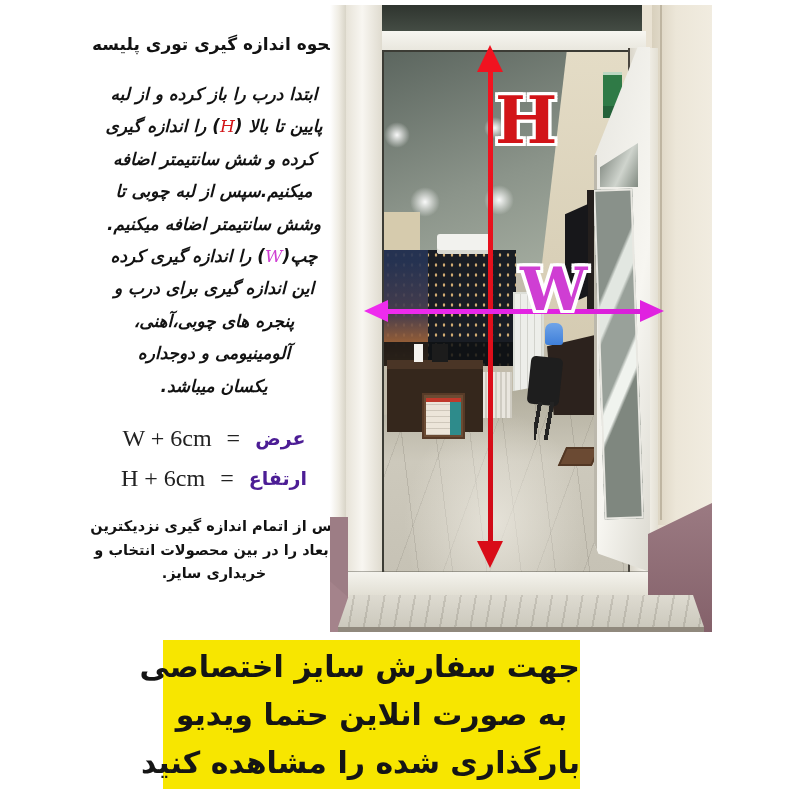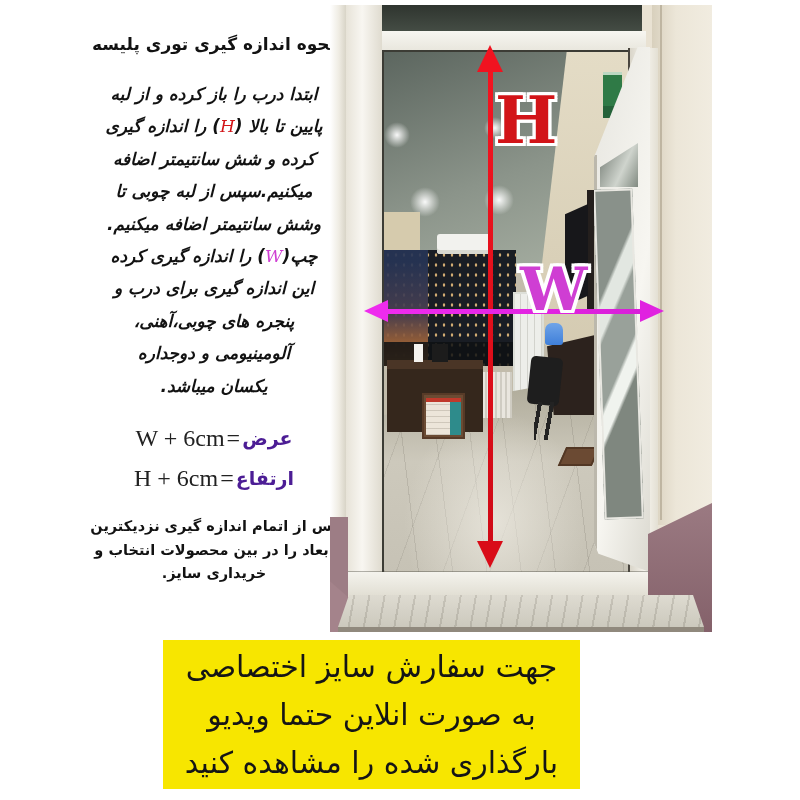--- a/index.html
+++ b/index.html
@@ -6,21 +6,21 @@
   .page{position:relative;width:800px;height:800px;background:#ffffff;overflow:hidden;
         font-family:"DejaVu Sans",sans-serif;color:#121212;}
   
   .instructions{position:absolute;left:76px;top:34px;width:276px;text-align:center;direction:rtl;}
   .inst-title{font-size:17px;font-weight:bold;margin:0 0 24px 0;}
   .inst-line{font-size:17px;font-weight:bold;line-height:32.4px;white-space:nowrap;font-style:italic;}
   .ltr{direction:ltr;unicode-bidi:embed;}
   .letter-h{color:var(--h-accent,#d21418);font-family:"DejaVu Serif",serif;font-weight:normal;}
   .letter-w{color:var(--w-accent,#cf3ed3);font-family:"DejaVu Serif",serif;font-weight:normal;}
   .formulas{margin-top:16px;direction:ltr;}
-  .formula-row{display:flex;justify-content:center;align-items:center;height:40px;gap:2px;}
+  .formula-row{display:flex;justify-content:center;align-items:center;height:40px;gap:15px;}
   .formula-expr,.formula-eq{font-family:"Liberation Serif","DejaVu Serif",serif;font-size:24px;color:#222;}
   .formula-label{font-size:19px;font-weight:bold;color:#4c1d95;}
   .note{margin-top:17px;}
   .note-line{font-size:14.5px;font-weight:bold;line-height:23.5px;white-space:nowrap;}
   
   .photo{position:absolute;left:330px;top:5px;width:382px;height:627px;overflow:hidden;background:#e9e2d3;}
   .abs{position:absolute;}
   .outer-left{left:0;top:0;width:16px;height:627px;background:linear-gradient(to right,#ffffff,#efece3 55%,#d8d4c7);}
   .wall-right{left:322px;top:0;width:60px;height:520px;background:linear-gradient(to right,#d8d0bd,#ece6d8 40%,#f1ece0);}
   .wall-corner-line{left:330px;top:0;width:2px;height:515px;background:rgba(150,140,115,.45);}
@@ -101,21 +101,21 @@
   .w-arrow-stem{left:56px;top:304px;width:256px;height:5px;background:linear-gradient(90deg,#ef2cef,#d81ed8);z-index:30;}
   .w-head-left{left:34px;top:295px;border-top:11px solid rgba(0,0,0,0);border-bottom:11px solid rgba(0,0,0,0);border-right:24px solid #ee2bee;}
   .w-head-right{left:310px;top:295px;border-top:11px solid rgba(0,0,0,0);border-bottom:11px solid rgba(0,0,0,0);border-left:24px solid #e022e0;}
   .big-letter{position:absolute;z-index:32;font-family:"DejaVu Serif","Liberation Serif",serif;font-weight:bold;line-height:1;
       text-shadow:-3px -3px 0 #fff,3px -3px 0 #fff,-3px 3px 0 #fff,3px 3px 0 #fff,0 -3px 0 #fff,0 3px 0 #fff,-3px 0 0 #fff,3px 0 0 #fff;}
   .h-label{left:165px;top:82px;font-size:66px;color:var(--h-accent,#d21418);}
   .w-label{left:190px;top:254px;font-size:60px;color:var(--w-accent,#cf3ed3);}
   
   .banner{position:absolute;left:163px;top:640px;width:417px;height:149px;background:var(--banner-bg,#f7e600);
           direction:rtl;text-align:center;padding-top:3px;box-sizing:border-box;}
-  .banner-line{font-size:30px;font-weight:normal;line-height:48px;color:#151515;white-space:nowrap;}
+  .banner-line{font-size:30px;font-weight:bold;line-height:48px;color:#151515;white-space:nowrap;}
 </style>
 </head>
 <body>
 
 <div class="page">
 
   <div class="instructions">
     <div class="inst-title">نحوه اندازه گیری توری پلیسه</div>
 
     <div class="inst-line">ابتدا درب را باز کرده و از لبه</div>

